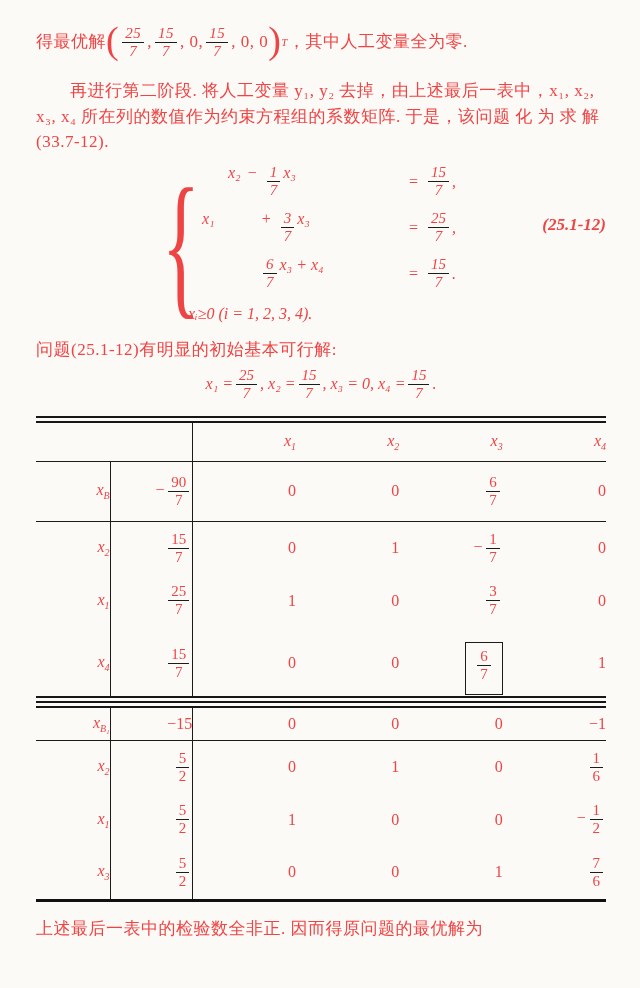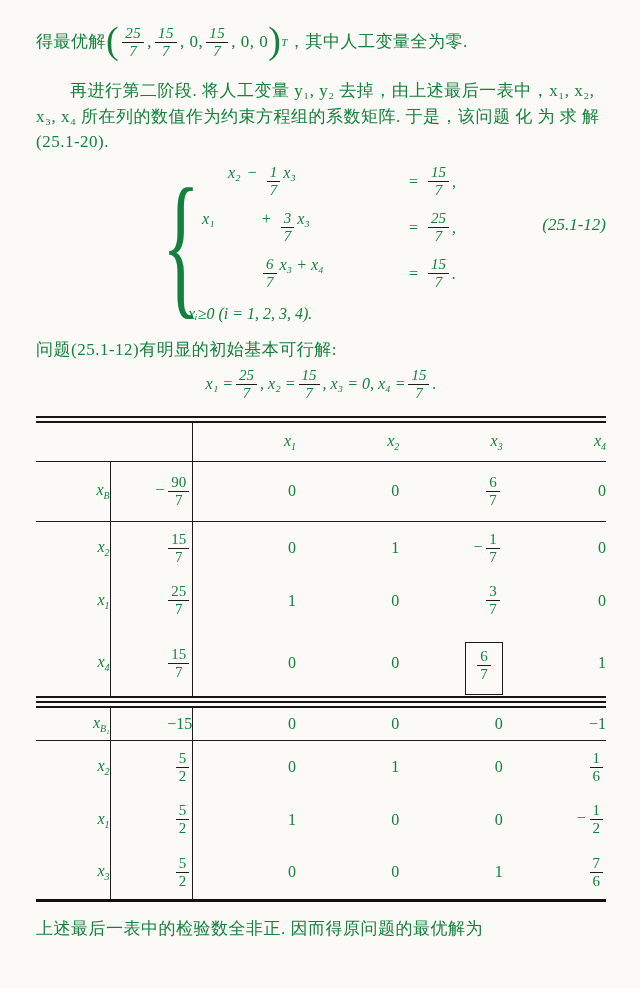--- a/index.html
+++ b/index.html
@@ -1,21 +1,21 @@
 <!DOCTYPE html>
 <html><head>
 <meta charset="utf-8">
 <style>
   html,body { margin:0; padding:0; background:#e8e8e6; }
   .page {
     position:relative;
     width:640px; height:988px;
     margin:0 auto;
     background:#fbfaf7;
-    color:#15803d;
+    color:#ef4444;
     font-family:"Liberation Serif","DejaVu Serif",serif;
     box-sizing:border-box;
     padding:16px 34px 6px 36px;
     overflow:hidden;
     display:flex; flex-direction:column;
   }
   .zh { font-size:17px; letter-spacing:0.5px; line-height:1.5; }
   .math { font-style:italic; }
   sub { font-size:10px; font-style:italic; }
   sup.tr { font-size:11px; font-style:italic; }
@@ -39,21 +39,21 @@
   .objective { margin-top:8px; margin-left:72px; font-size:17px; letter-spacing:1px; }
 
   .system { position:relative; margin-top:4px; margin-left:130px; padding-left:36px; }
   .brace { position:absolute; left:-4px; top:2px; font-size:158px; font-weight:200;
            transform:scaleX(0.5); transform-origin:left center; line-height:168px;
            font-style:normal; }
   .sys-row { display:flex; align-items:center; min-height:46px; font-size:16px; }
   .sys-row .lhs { display:inline-flex; align-items:flex-start; width:200px; }
   .sys-row .rhs { display:inline-flex; align-items:center; }
   .sys-last { min-height:34px; margin-left:-14px; }
-  .eq-label { position:absolute; right:0; top:56px; font-weight:400; font-size:17px; }
+  .eq-label { position:absolute; right:0; top:56px; font-weight:700; font-size:17px; }
   .sp26 { display:inline-block; width:26px; }
   .sp40 { display:inline-block; width:40px; }
   .sp58 { display:inline-block; width:58px; }
   .op { margin:0 7px; font-style:normal; }
 
   .feasible-intro { margin-top:6px; }
   .math-line { display:flex; justify-content:center; align-items:center;
                min-height:44px; font-size:16px; }
   .iterate { margin-top:4px; }
 
@@ -104,21 +104,21 @@
       </span>
       <span>, 0, 0</span>
       <span class="bigparen">)</span>
       <sup class="tr">T</sup>
       <span>，其中人工变量全为零.</span>
   </div>
 
   <div class="para zh">
     <div style="text-indent:34px;">再进行第二阶段. 将人工变量 y₁, y₂ 去掉，由上述最后一表中，x₁, x₂,</div>
     <div>x₃, x₄ 所在列的数值作为约束方程组的系数矩阵. 于是，该问题 化 为 求 解</div>
-    <div>(25.1-20).</div>
+    <div>(33.7-12).</div>
   </div>
 
 
   <div class="system math">
     <span class="brace">{</span>
     <span class="eq-label">(25.1-12)</span>
 
     <div class="sys-row">
       <span class="lhs">
           <span class="sp26"></span>

